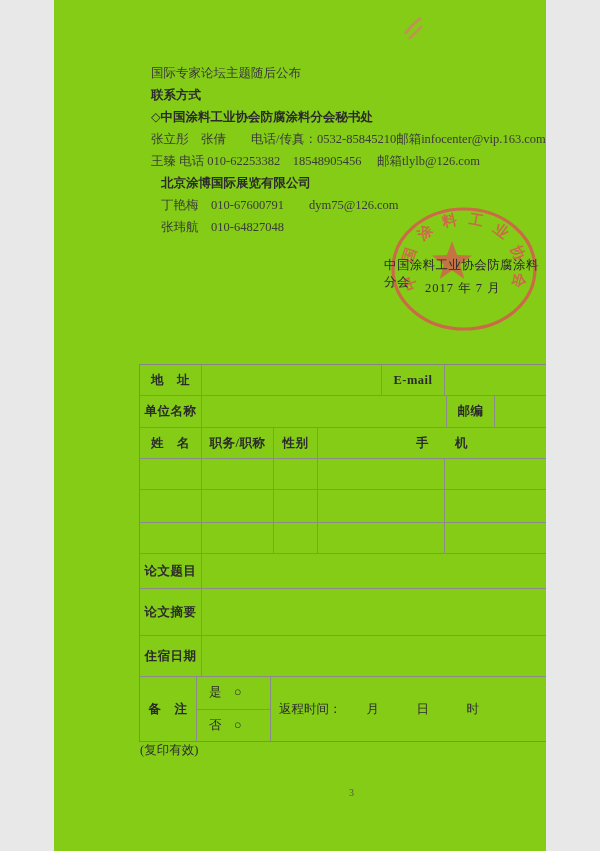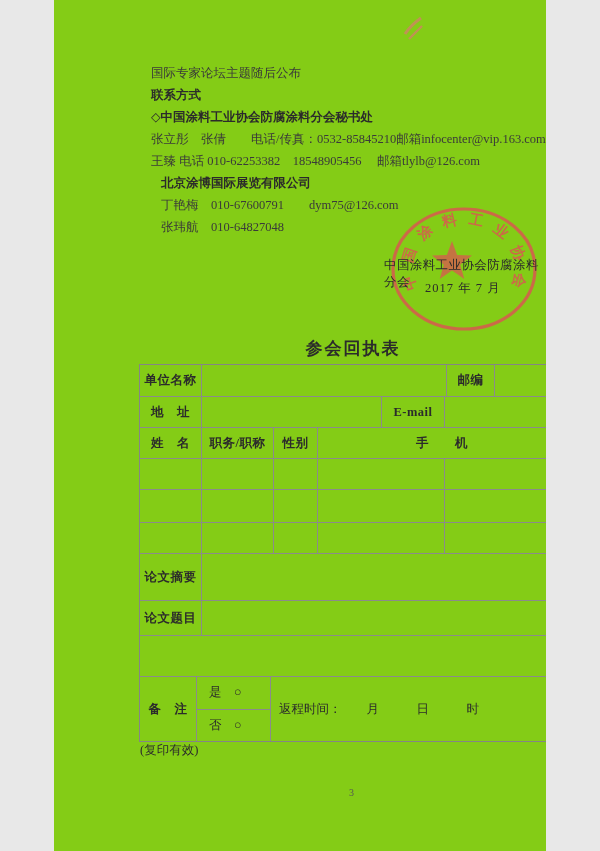--- a/index.html
+++ b/index.html
@@ -80,35 +80,34 @@
     <polygon class="sealstar" points="0,-21 5.1,-7 20,-6.5 8.2,2.7 12.3,17 0,8.6 -12.3,17 -8.2,2.7 -20,-6.5 -5.1,-7" transform="translate(64,58)"></polygon>
     <path id="sealArc" d="M 29 84 A 52 45 0 1 1 123 84" fill="none"></path>
     <text class="sealtext">
       <textPath href="#sealArc" startOffset="0" textLength="190" lengthAdjust="spacing">中国涂料工业协会</textPath>
     </text>
   </svg>
 
   <div class="stamp-cap1">中国涂料工业协会防腐涂料分会</div>
   <div class="stamp-cap2">2017 年 7 月</div>
 
-  <div class="form-title">参会回执表</div>
 
   <div class="ftable">
+
+    <div class="ft-row h31">
+      <div class="cell lab w62">地　址</div>
+      <div class="cell w180"></div>
+      <div class="cell lab w63">E-mail</div>
+      <div class="cell end"></div>
+    </div>
 
     <div class="ft-row h32">
       <div class="cell lab w62">单位名称</div>
       <div class="cell w245"></div>
       <div class="cell lab w48">邮编</div>
-      <div class="cell end"></div>
-    </div>
-
-    <div class="ft-row h31">
-      <div class="cell lab w62">地　址</div>
-      <div class="cell w180"></div>
-      <div class="cell lab w63">E-mail</div>
       <div class="cell end"></div>
     </div>
 
     <div class="ft-row h31">
       <div class="cell lab w62">姓　名</div>
       <div class="cell lab w72">职务/职称</div>
       <div class="cell lab w44">性别</div>
       <div class="cell lab end">手　　机</div>
     </div>
 
@@ -129,31 +128,32 @@
     </div>
 
     <div class="ft-row h31">
       <div class="cell w62"></div>
       <div class="cell w72"></div>
       <div class="cell w44"></div>
       <div class="cell w127"></div>
       <div class="cell end"></div>
     </div>
 
+    <div class="ft-row h35">
+      <div class="cell lab w62">论文题目</div>
+      <div class="cell end"></div>
+    </div>
+
     <div class="ft-row h47">
       <div class="cell lab w62">论文摘要</div>
       <div class="cell end"></div>
     </div>
 
-    <div class="ft-row h35">
-      <div class="cell lab w62">论文题目</div>
-      <div class="cell end"></div>
-    </div>
-
     <div class="ft-row h41">
+      <div class="cell lab w62">住宿日期</div>
     </div>
 
     <div class="ft-row h64 last">
       <div class="cell lab w57">备　注</div>
       <div class="yn-col">
         <div class="yn-cell top">是　○</div>
         <div class="yn-cell">否　○</div>
       </div>
       <div class="cell lft end">返程时间：　　月　　　日　　　时</div>
     </div>

